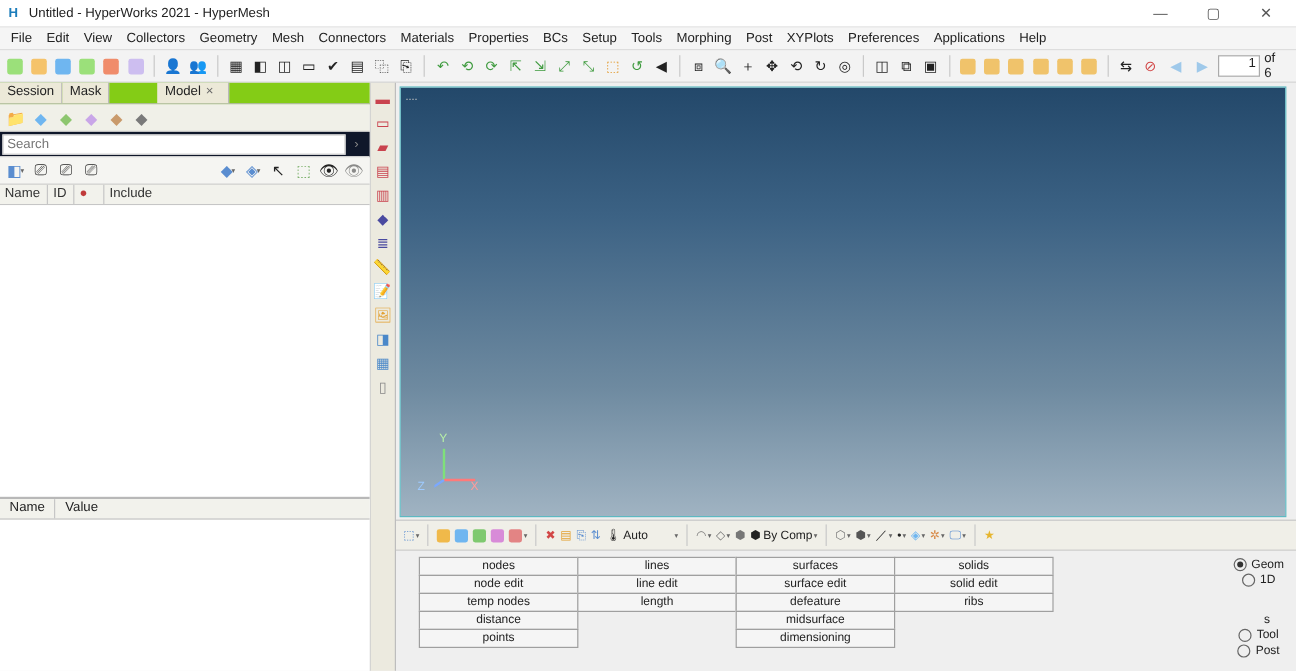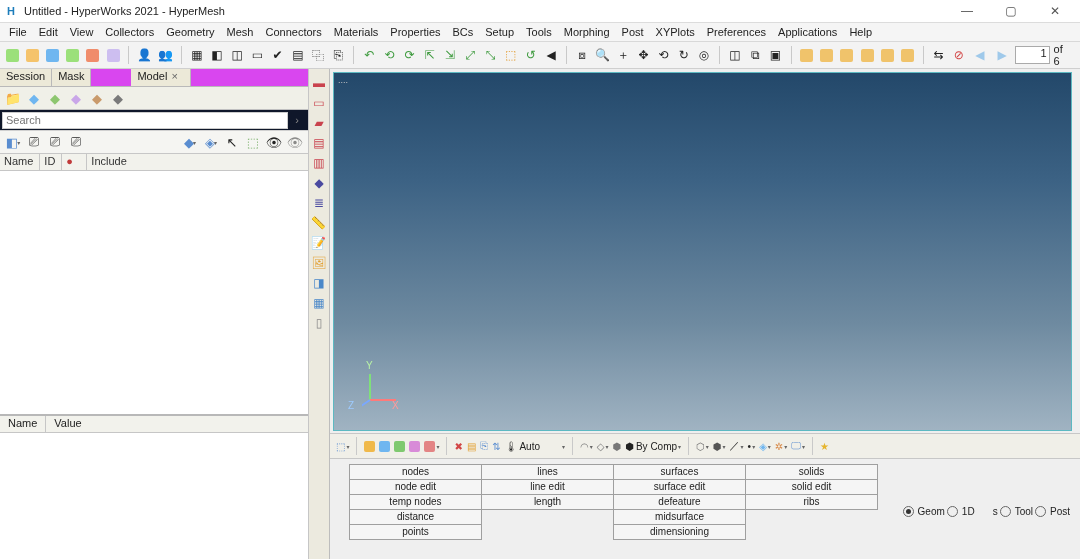--- a/index.html
+++ b/index.html
@@ -65,21 +65,21 @@
   
   .leftpanel {
     width: 308px;
     display:flex;
     flex-direction:column;
     background:#f7f7f7;
     border-right:1px solid #c6c6c6;
   }
   .tabs {
     height:17px;
-    background:#d946ef;
+    background:#84cc16;
     border-bottom:1px solid #b9b9b9;
     display:flex;
     font-size:11px;
     font-family: Tahoma, sans-serif;
   }
   .tab {
     padding:1px 6px;
     border-right:1px solid #b9b9b9;
     background:#ece9d8;
     cursor:pointer;
@@ -208,21 +208,21 @@
     background:#f5f5f5;
     text-align:center;
     font-size:10px;
     margin:-1px 0 0 -1px;
     cursor:pointer;
     line-height:13px;
   }
   .geo-side {
     margin-left:auto;
     display:flex;
-    flex-direction:row;
+    flex-direction:column;
     gap:2px;
     font-size:10px;
     padding-right:6px;
     align-items:center;
   }
   .radio-row { display:flex; align-items:center; gap:4px;}
   .radio { width:9px;height:9px;border:1px solid #666;border-radius:50%; display:inline-flex; align-items:center; justify-content:center;}
   .radio .dot { width:5px;height:5px;border-radius:50%;background:#333;}
   
   .sq { width:13px; height:13px; border-radius:2px;}

